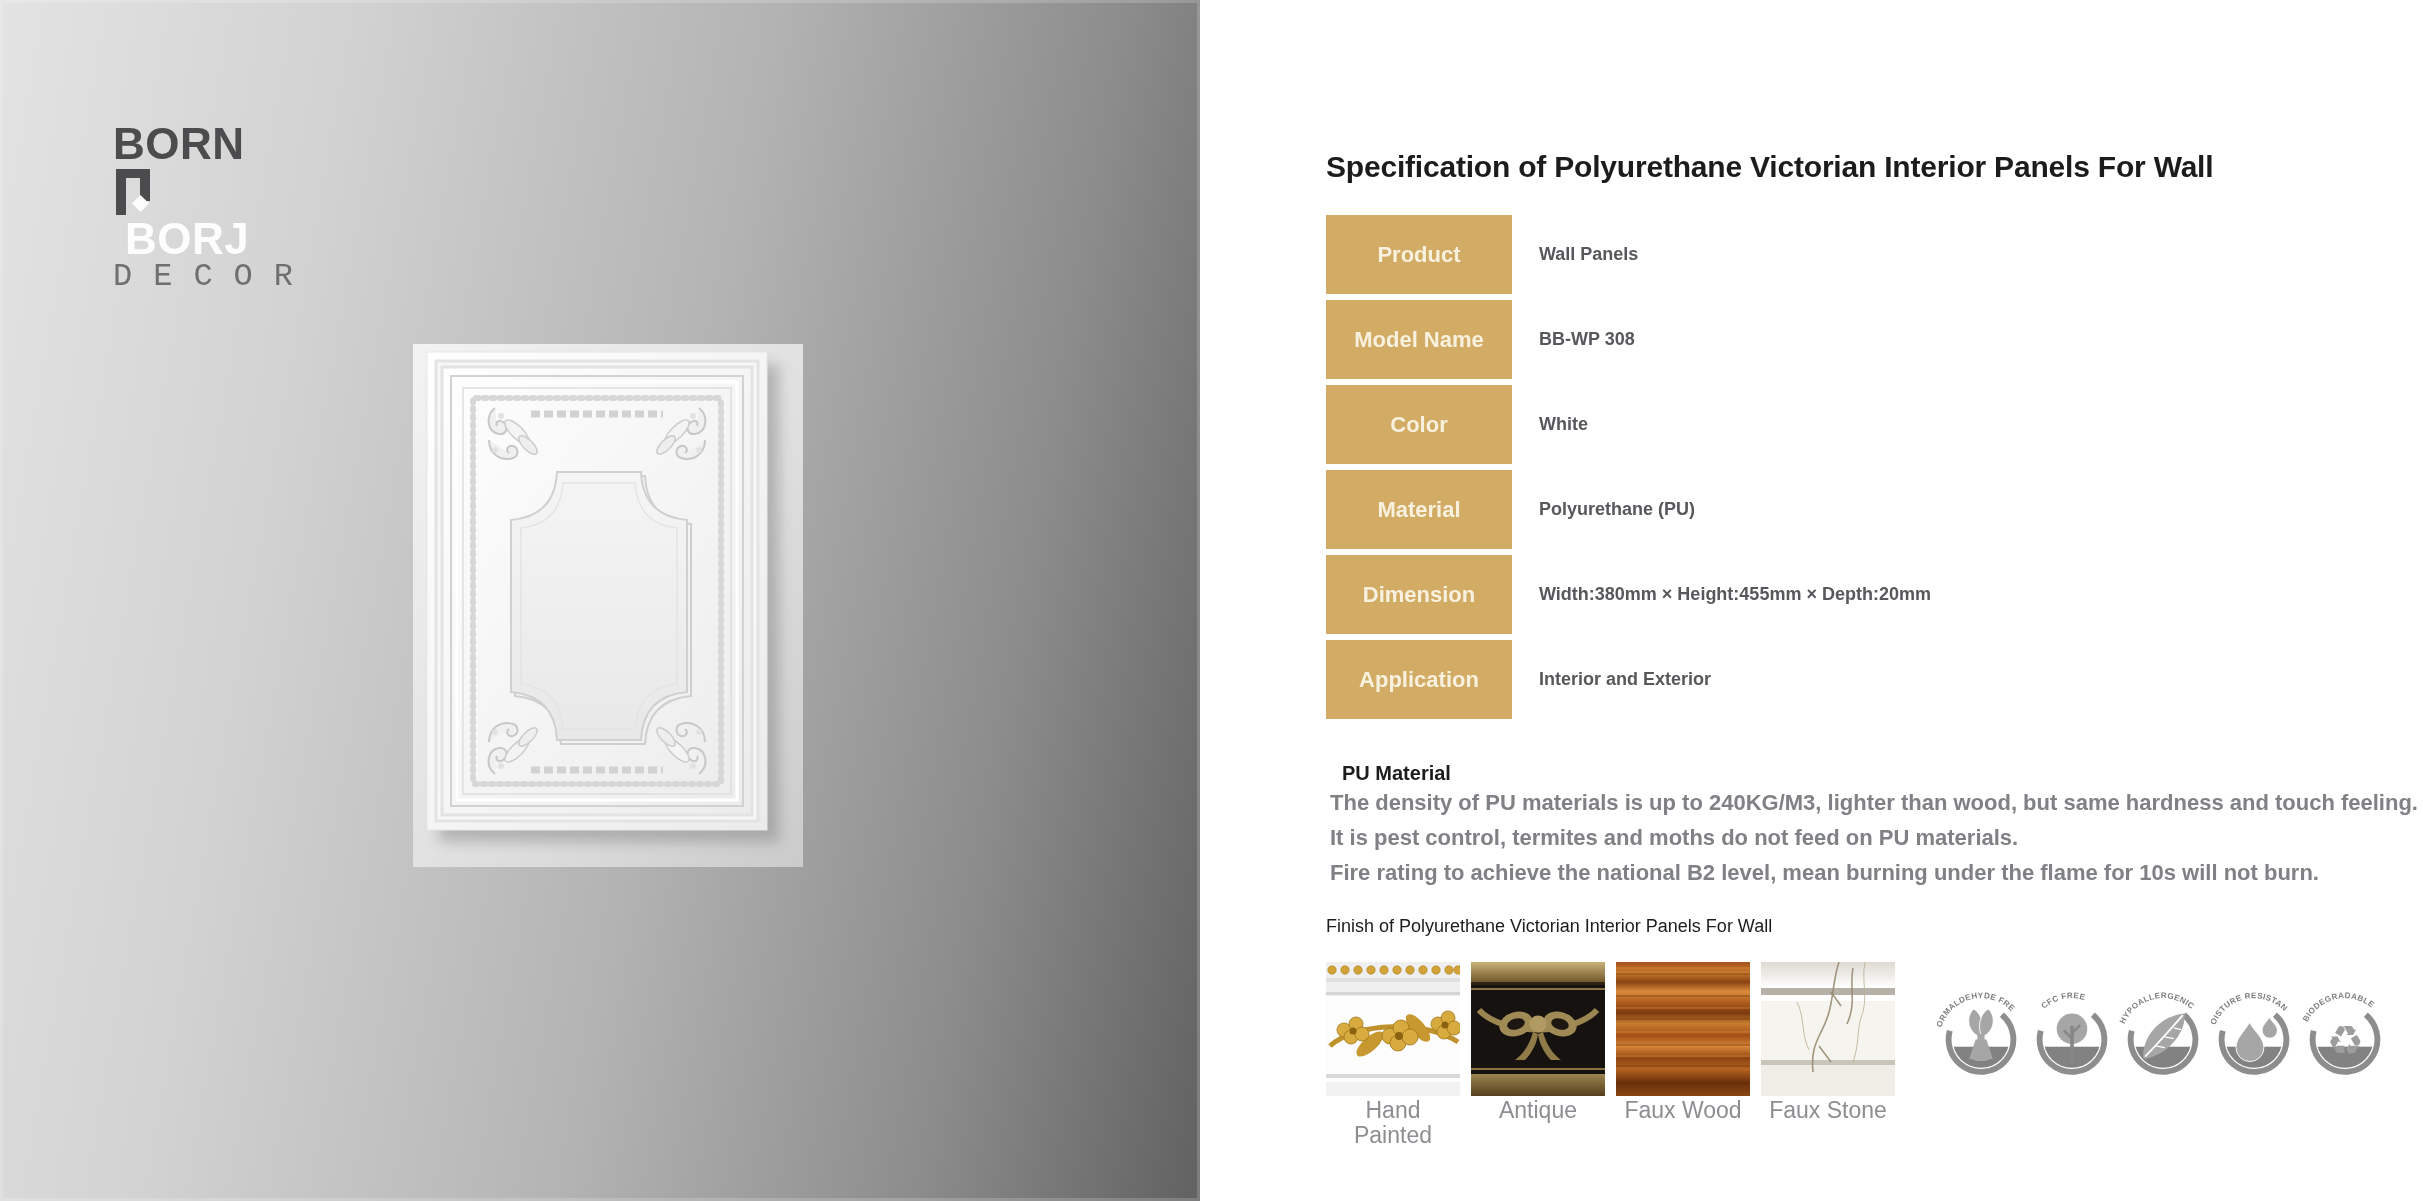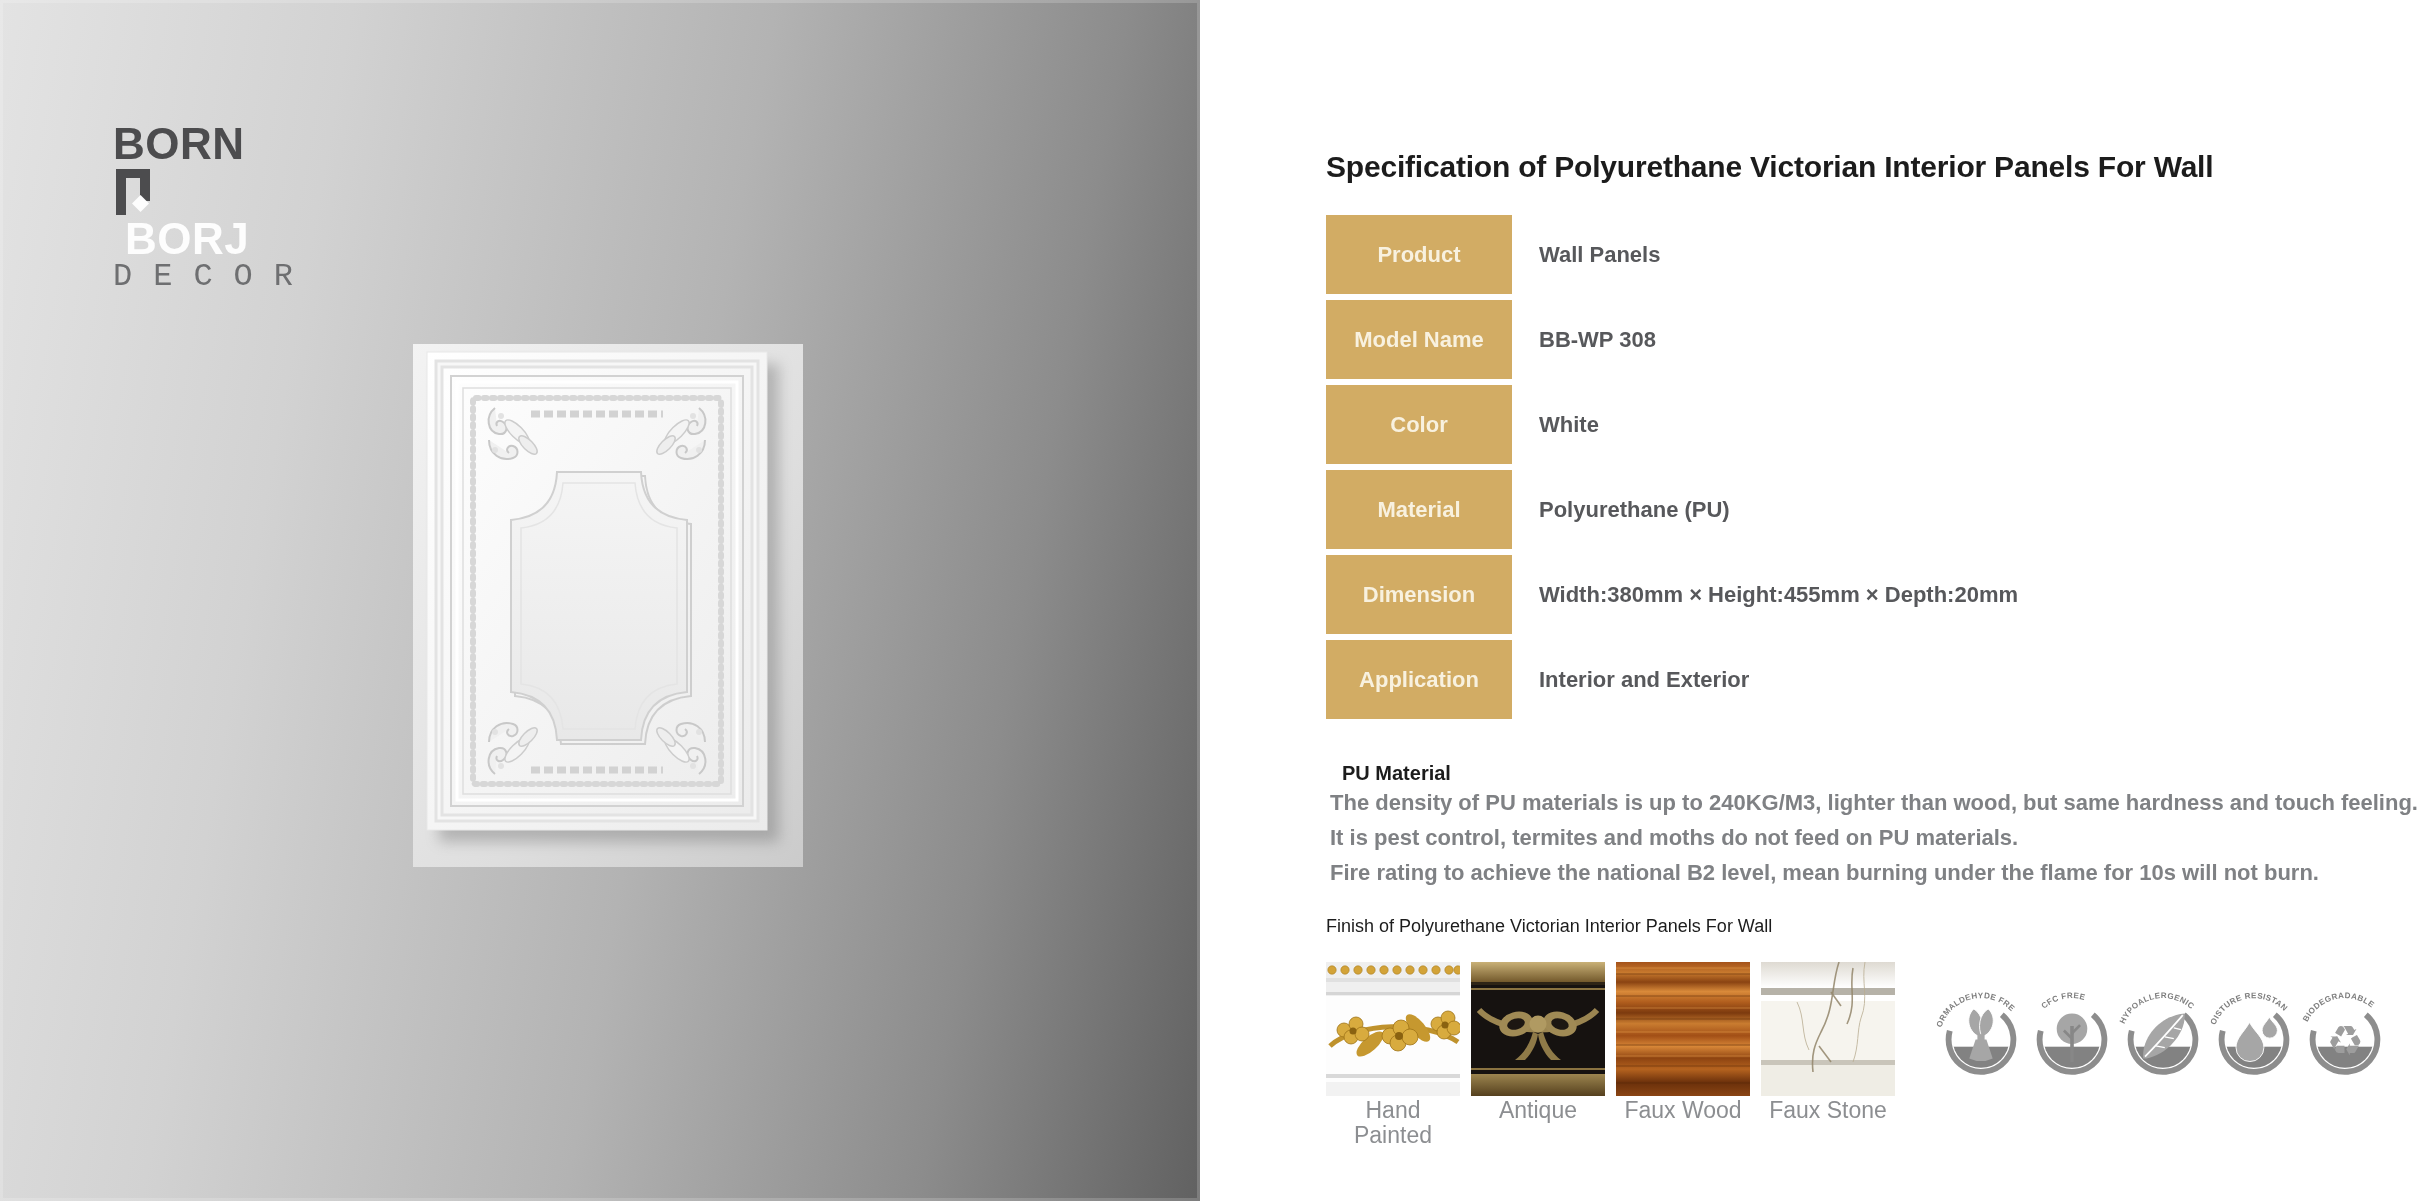--- a/index.html
+++ b/index.html
@@ -42,21 +42,21 @@
   }
   .spec-table{position:absolute;left:1326px;top:215px;}
   .spec-row{display:flex;align-items:stretch;height:79px;margin-bottom:6px;}
   .spec-label{
     width:186px;background:var(--gold);color:var(--label-text);
     font-size:22px;font-weight:bold;
     display:flex;align-items:center;justify-content:center;text-align:center;
   }
   .spec-value{
     display:flex;align-items:center;padding-left:27px;
-    font-size:22px;font-weight:bold;color:var(--value-text);white-space:nowrap;
+    font-size:18px;font-weight:bold;color:var(--value-text);white-space:nowrap;
   }
   .pu-heading{
     position:absolute;left:1326px;top:746px;margin:16px;
     font-size:20px;font-weight:bold;color:var(--heading-text);
   }
   .pu-lines{position:absolute;left:1326px;top:792px;width:1080px;}
   .pu-line{
     margin:0 0 13px 4px;font-size:22px;font-weight:bold;
     color:var(--paragraph-text);line-height:22px;white-space:nowrap;
   }

